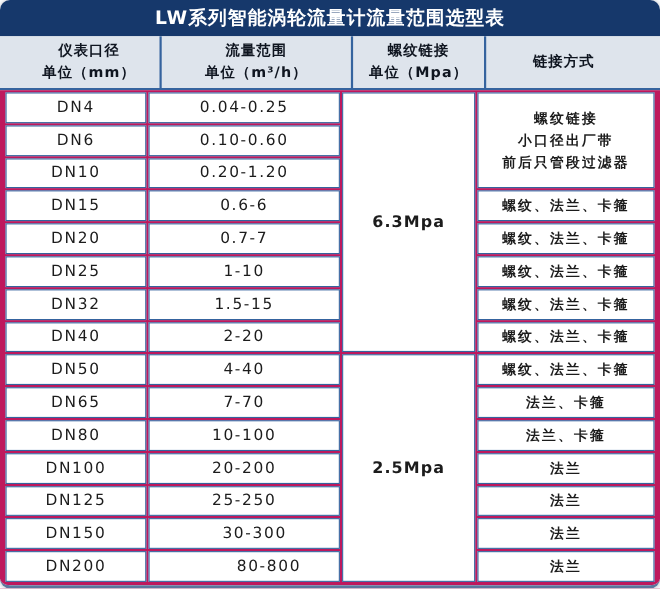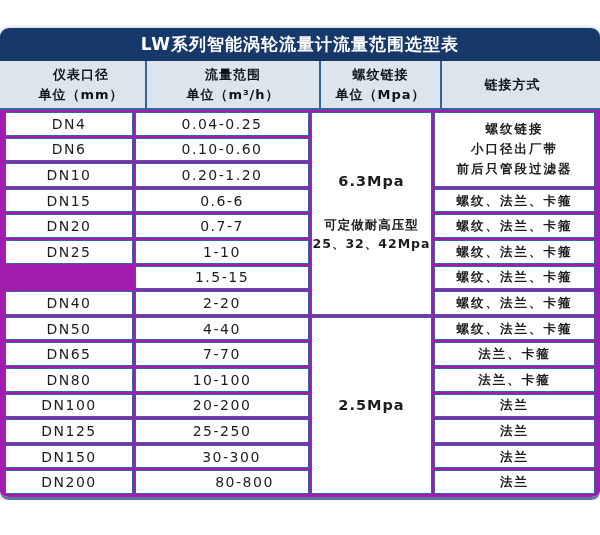--- a/index.html
+++ b/index.html
@@ -1,21 +1,21 @@
 <!DOCTYPE html>
 <html style="--title-bg: #16386b; --header-bg: #dee4ec; --line: #35639e;"><head>
 <meta charset="utf-8">
 <style>
   html,body{margin:0;padding:0;background:#ffffff;font-family:"DejaVu Sans","Liberation Sans",sans-serif;}
   .card{
-    width:600px;height:472px;box-sizing:border-box;
+    width:600px;height:535px;box-sizing:border-box;
     border-radius:9px;overflow:hidden;background:#fff;
     box-shadow:0 0 4px rgba(110,120,140,.55);
     border-bottom:3px solid #5b779e;
-    display:flex;flex-direction:column;margin-top:28px;
+    display:flex;flex-direction:column;
   }
   .title-band{
     flex:0 0 33px;background:var(--title-bg,#16386b);color:#fff;
     display:flex;align-items:center;justify-content:center;
     font-size:17px;font-weight:bold;letter-spacing:1px;
   }
   .header-row{
     flex:0 0 49px;background:var(--header-bg,#dee4ec);
     display:grid;grid-template-columns:128px 174px 121px 1fr;
     padding:0 17px;border-bottom:2px solid var(--line,#35639e);
@@ -23,21 +23,21 @@
   }
   .hcell{
     display:flex;flex-direction:column;align-items:center;justify-content:center;
     font-size:13px;font-weight:bold;color:#0f1520;line-height:1.5;letter-spacing:1px;
   }
   .hcell + .hcell{border-left:2px solid var(--line,#35639e);}
   .table-body{
     flex:1;display:grid;
     grid-template-columns:128px 174px 121px 1fr;
     grid-template-rows:repeat(15,1fr);
-    gap:2px;padding:2px 5px 3px;box-sizing:border-box;background:#a21caf;
+    gap:2px;padding:2px 5px 3px;box-sizing:border-box;background:#be185d;
   }
   .cell{
     border:1.6px solid var(--line,#35639e);background:#fff;
     display:flex;align-items:center;justify-content:center;
     text-align:center;color:#1c1c1c;min-height:0;
   }
   .dn-cell,.flow-cell{font-size:14px;letter-spacing:1.5px;font-weight:500;}
   .conn-cell{flex-direction:column;font-size:12.5px;font-weight:bold;letter-spacing:2px;line-height:1.6;}
   .conn-cell span{display:block;}
   .pressure-cell{flex-direction:column;}
@@ -100,20 +100,23 @@
       </div>
       <div class="cell flow-cell" style="grid-area: 5 / 2;">
         <span>0.7-7</span>
       </div>
       <div class="cell dn-cell" style="grid-area: 6 / 1;">
         <span>DN25</span>
       </div>
       <div class="cell flow-cell" style="grid-area: 6 / 2;">
         <span>1-10</span>
       </div>
+      <div class="cell dn-cell" style="grid-area: 7 / 1;">
+        <span>DN32</span>
+      </div>
       <div class="cell flow-cell" style="grid-area: 7 / 2;">
         <span>1.5-15</span>
       </div>
       <div class="cell dn-cell" style="grid-area: 8 / 1;">
         <span>DN40</span>
       </div>
       <div class="cell flow-cell" style="grid-area: 8 / 2;">
         <span>2-20</span>
       </div>
       <div class="cell dn-cell" style="grid-area: 9 / 1;">
@@ -153,24 +156,20 @@
         <span>30-300</span>
       </div>
       <div class="cell dn-cell" style="grid-area: 15 / 1;">
         <span>DN200</span>
       </div>
       <div class="cell flow-cell" style="grid-area: 15 / 2; padding-left: 45px;">
         <span>80-800</span>
       </div>
       <div class="cell pressure-cell" style="grid-area: 1 / 3 / span 8;">
         <span class="pressure-main">6.3Mpa</span>
-        <div class="pressure-note">
-          <span>可定做耐高压型</span>
-          <span>25、32、42Mpa</span>
-        </div>
       </div>
       <div class="cell pressure-cell" style="grid-area: 9 / 3 / span 7;">
         <span class="pressure-main">2.5Mpa</span>
       </div>
       <div class="cell conn-cell" style="grid-area: 1 / 4 / span 3;">
         <span>螺纹链接</span>
         <span>小口径出厂带</span>
         <span>前后只管段过滤器</span>
       </div>
       <div class="cell conn-cell" style="grid-area: 4 / 4;">

